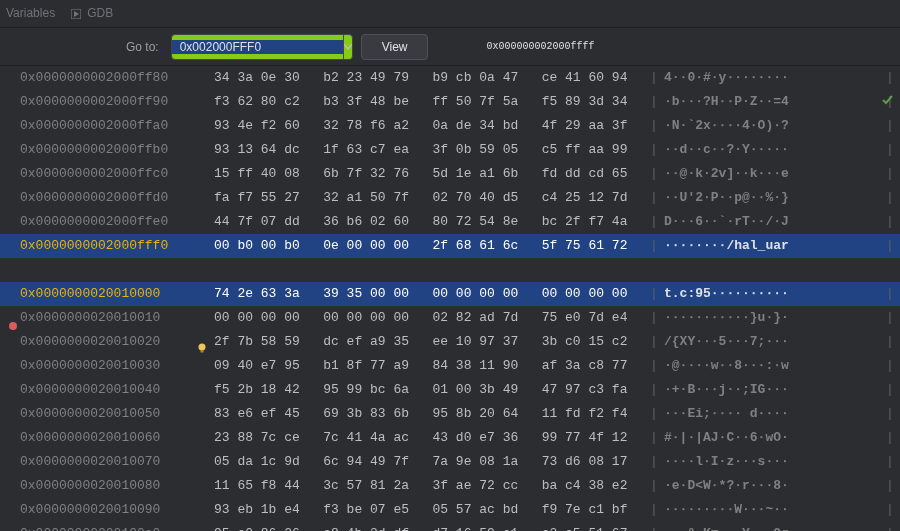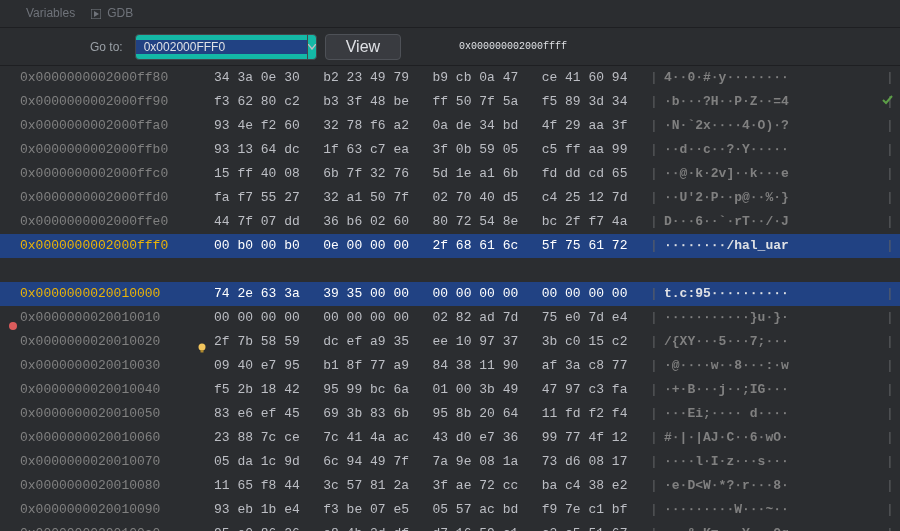--- a/index.html
+++ b/index.html
@@ -10,21 +10,21 @@
     font-size: 12px;
     width: 900px;
     height: 531px;
     overflow: hidden;
   }
   .tabs {
     display: flex;
     align-items: center;
     height: 28px;
     border-bottom: 1px solid #1e1f22;
-    padding-left: 26px;
+    padding-left: 6px;
     gap: 16px;
   }
   .tab {
     display: flex;
     align-items: center;
     gap: 6px;
     height: 100%;
     color: #6f737a;
     font-size: 12px;
     cursor: pointer;
@@ -39,27 +39,27 @@
     display: flex;
     align-items: center;
     height: 38px;
     gap: 8px;
     padding: 0 12px;
     border-bottom: 1px solid #1e1f22;
   }
   .goto-label {
     color: #9aa0a6;
     font-size: 12px;
-    margin-left: 78px;
+    margin-left: 114px;
     margin-right: 4px;
   }
   .goto-wrap {
     display: flex;
     align-items: center;
-    background: #14b8a6;
+    background: #84cc16;
     border: 1px solid #43454a;
     border-radius: 4px;
     height: 26px;
     width: 182px;
   }
   .goto-input {
     flex: 1;
     background: transparent;
     border: none;
     color: #dfe1e5;
@@ -76,21 +76,21 @@
     border-left:1px solid #43454a;
     cursor:pointer;
   }
   .view-btn {
     background: #393b40;
     border: 1px solid #4e5157;
     color: #dfe1e5;
     border-radius: 4px;
     height: 26px;
     padding: 0 20px;
-    font-size: 16px;
+    font-size: 12px;
     cursor: pointer;
   }
   .addr-display {
     color: #dfe1e5;
     margin-left: 50px;
     font-family: Consolas, "Courier New", monospace;
     font-size: 10px;
   }
   .hex-view {
     font-family: Consolas, "Courier New", monospace;

